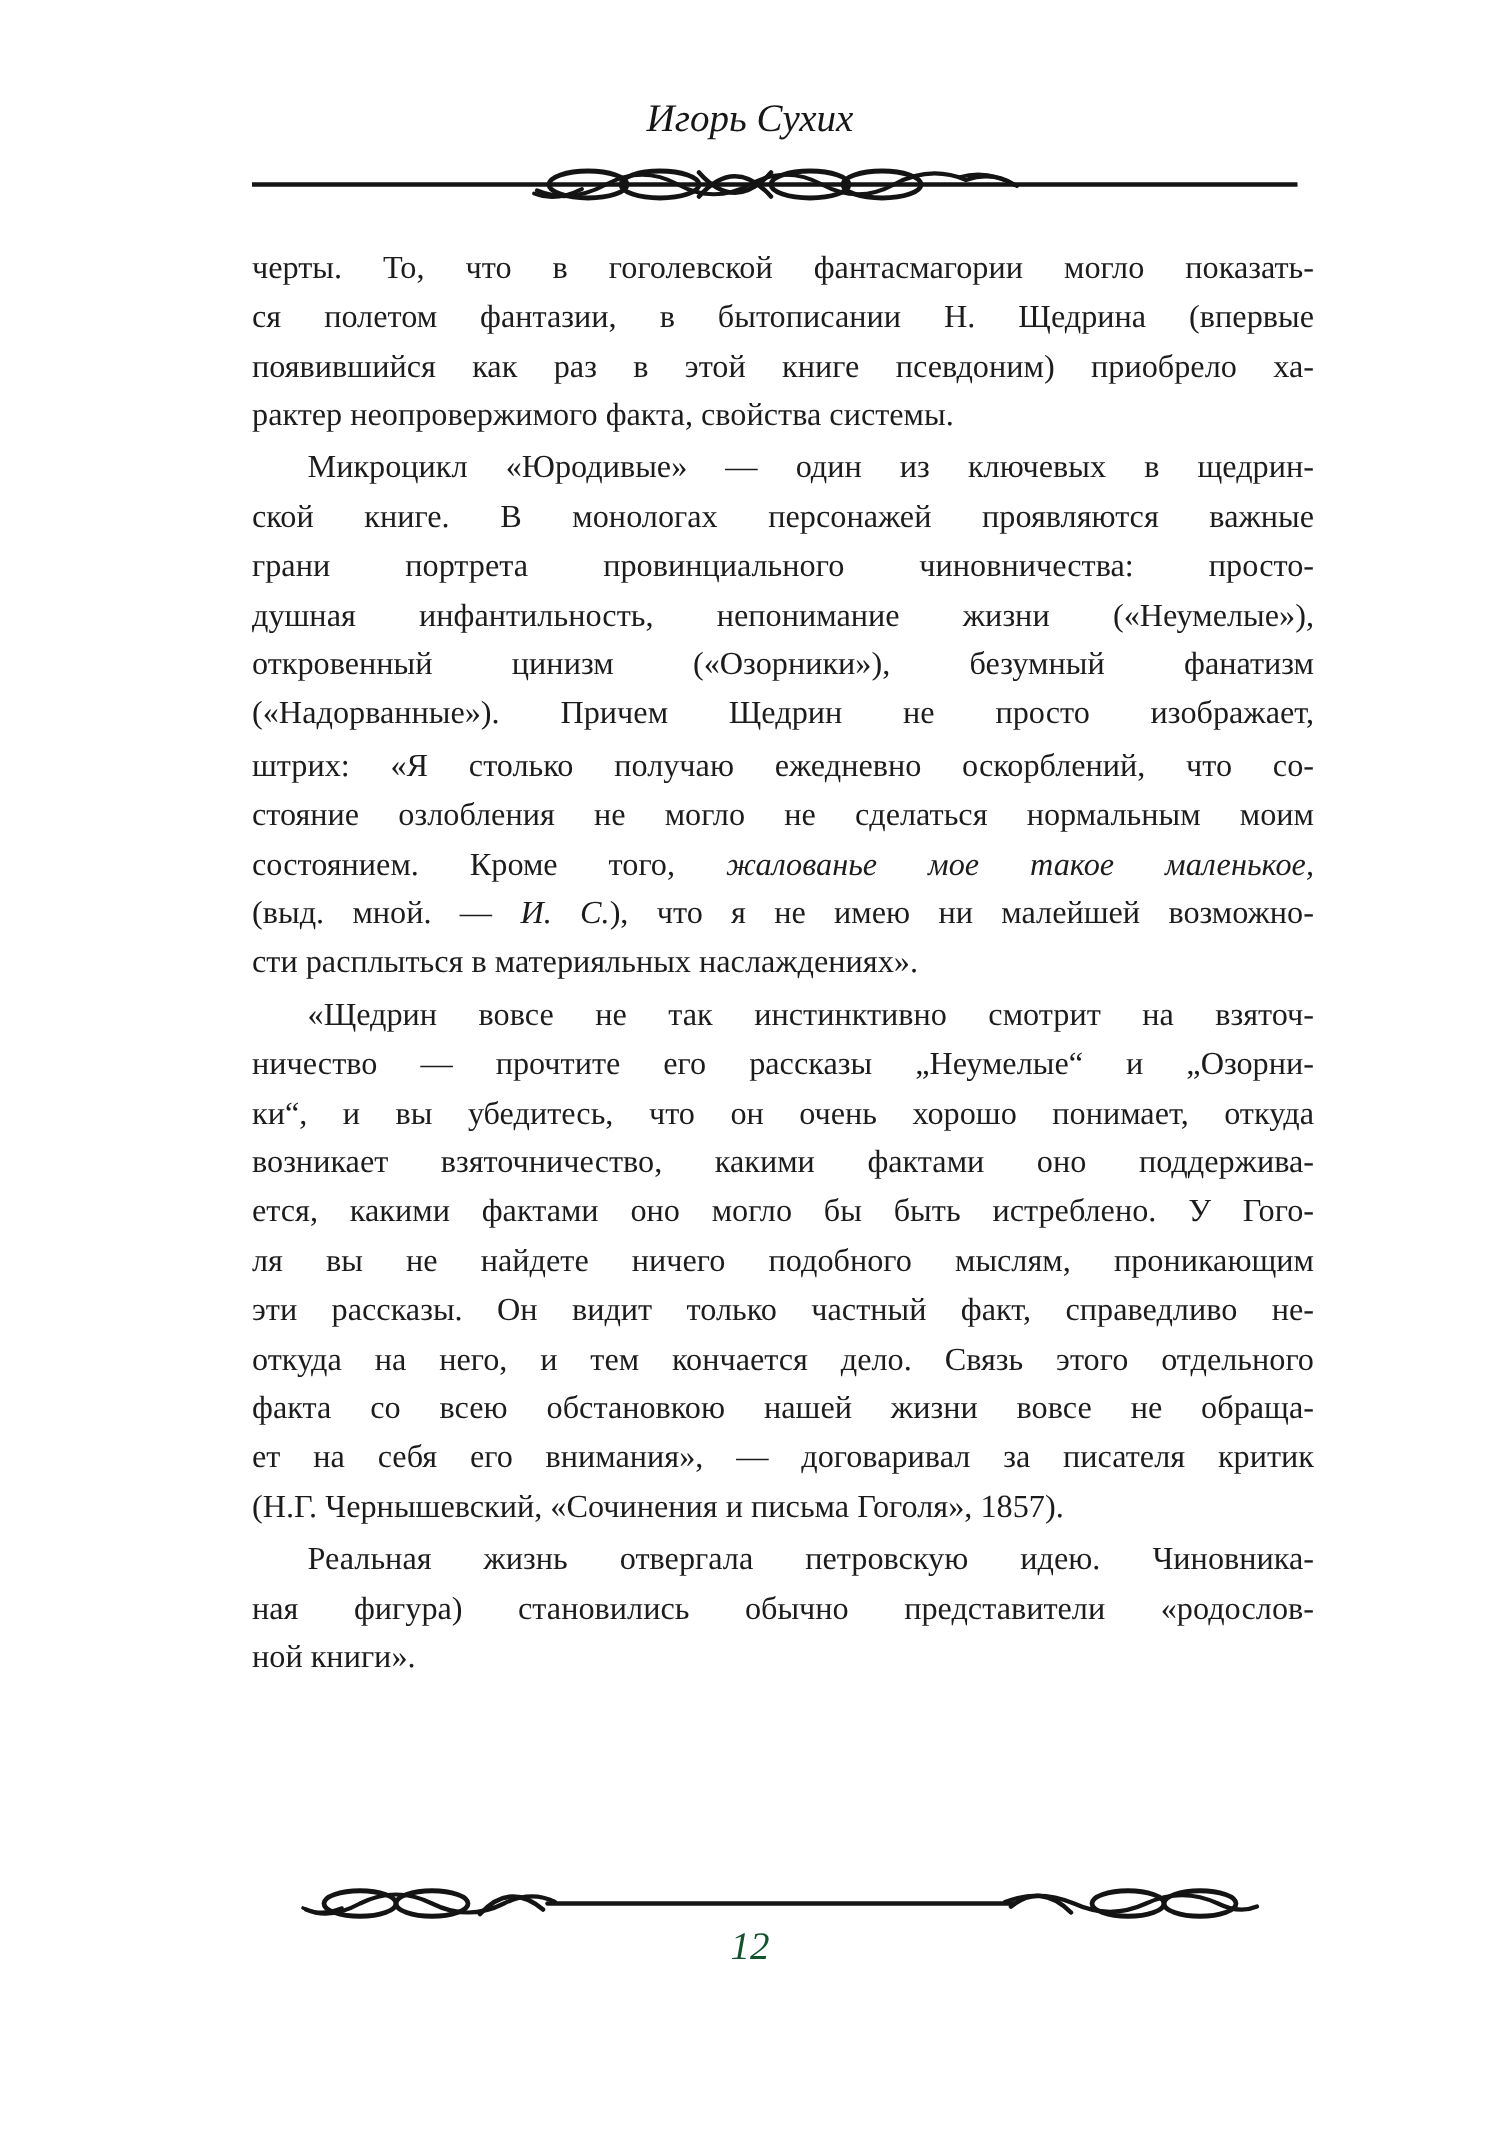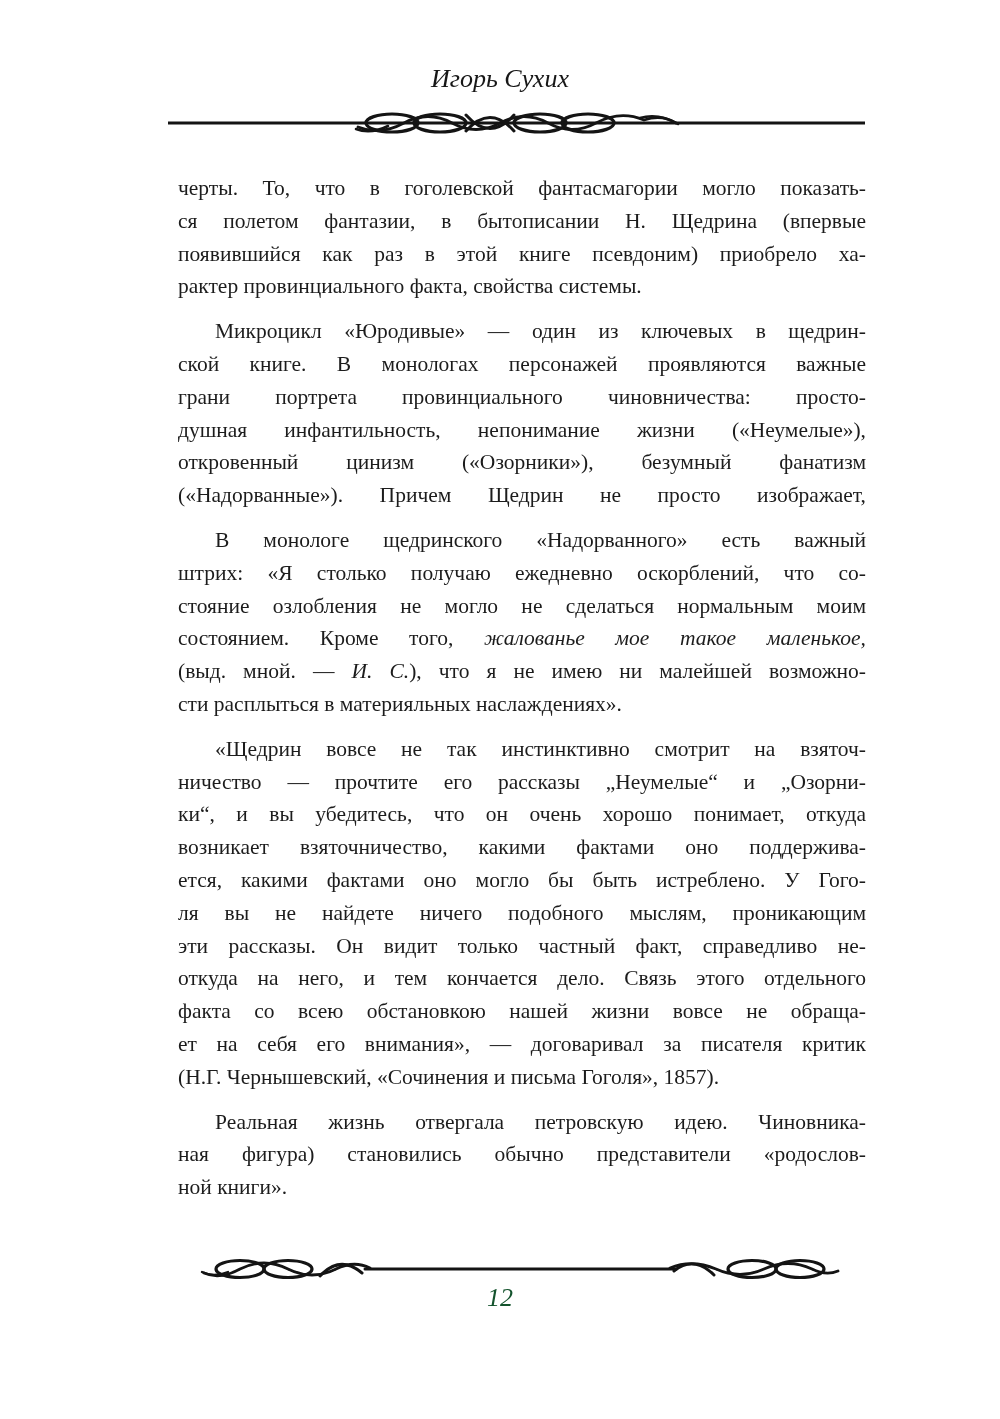--- a/index.html
+++ b/index.html
@@ -36,21 +36,21 @@
   }
   .text-block {
     position: absolute;
     top: 160px;
     left: 166px;
     width: 712px;
     font-size: 21.5px;
     line-height: 32.8px;
     color: #1c1c1c;
   }
-  .paragraph { margin: 12px; font-family: Liberation Serif, serif; }
+  .paragraph { margin: 2px; font-family: Liberation Serif, serif; }
   .line {
     text-align: justify;
     text-align-last: justify;
     white-space: normal;
   }
   .line.last { text-align-last: left; }
   .line.indent { text-indent: 37px; }
   .it { font-style: italic; }
   .bottom-ornament {
     position: absolute;
@@ -93,32 +93,31 @@
         <path d="M472,9 C486,5 498,8 510,15" stroke-width="2.6"></path>
       </g>
     </svg>
   </div>
 
   <div class="text-block">
       <div class="paragraph">
         <div class="line"><span>черты. То, что в гоголевской фантасмагории могло показать-</span></div>
         <div class="line"><span>ся полетом фантазии, в бытописании Н. Щедрина (впервые</span></div>
         <div class="line"><span>появившийся как раз в этой книге псевдоним) приобрело ха-</span></div>
-        <div class="line last"><span>рактер провинциального факта, свойства системы.</span></div>
+        <div class="line last"><span>рактер неопровержимого факта, свойства системы.</span></div>
       </div>
       <div class="paragraph">
         <div class="line indent"><span>Микроцикл «Юродивые» — один из ключевых в щедрин-</span></div>
         <div class="line"><span>ской книге. В монологах персонажей проявляются важные</span></div>
         <div class="line"><span>грани портрета провинциального чиновничества: просто-</span></div>
         <div class="line"><span>душная инфантильность, непонимание жизни («Неумелые»),</span></div>
         <div class="line"><span>откровенный цинизм («Озорники»), безумный фанатизм</span></div>
         <div class="line"><span>(«Надорванные»). Причем Щедрин не просто изображает,</span></div>
       </div>
       <div class="paragraph">
-        <div class="line indent"><span>В монологе щедринского «Надорванного» есть важный</span></div>
         <div class="line"><span>штрих: «Я столько получаю ежедневно оскорблений, что со-</span></div>
         <div class="line"><span>стояние озлобления не могло не сделаться нормальным моим</span></div>
         <div class="line"><span>состоянием. Кроме того, </span><span class="it">жалованье мое такое маленькое,</span></div>
         <div class="line"><span>(выд. мной. — </span><span class="it">И. С.</span><span>), что я не имею ни малейшей возможно-</span></div>
         <div class="line last"><span>сти расплыться в материяльных наслаждениях».</span></div>
       </div>
       <div class="paragraph">
         <div class="line indent"><span>«Щедрин вовсе не так инстинктивно смотрит на взяточ-</span></div>
         <div class="line"><span>ничество — прочтите его рассказы „Неумелые“ и „Озорни-</span></div>
         <div class="line"><span>ки“, и вы убедитесь, что он очень хорошо понимает, откуда</span></div>

